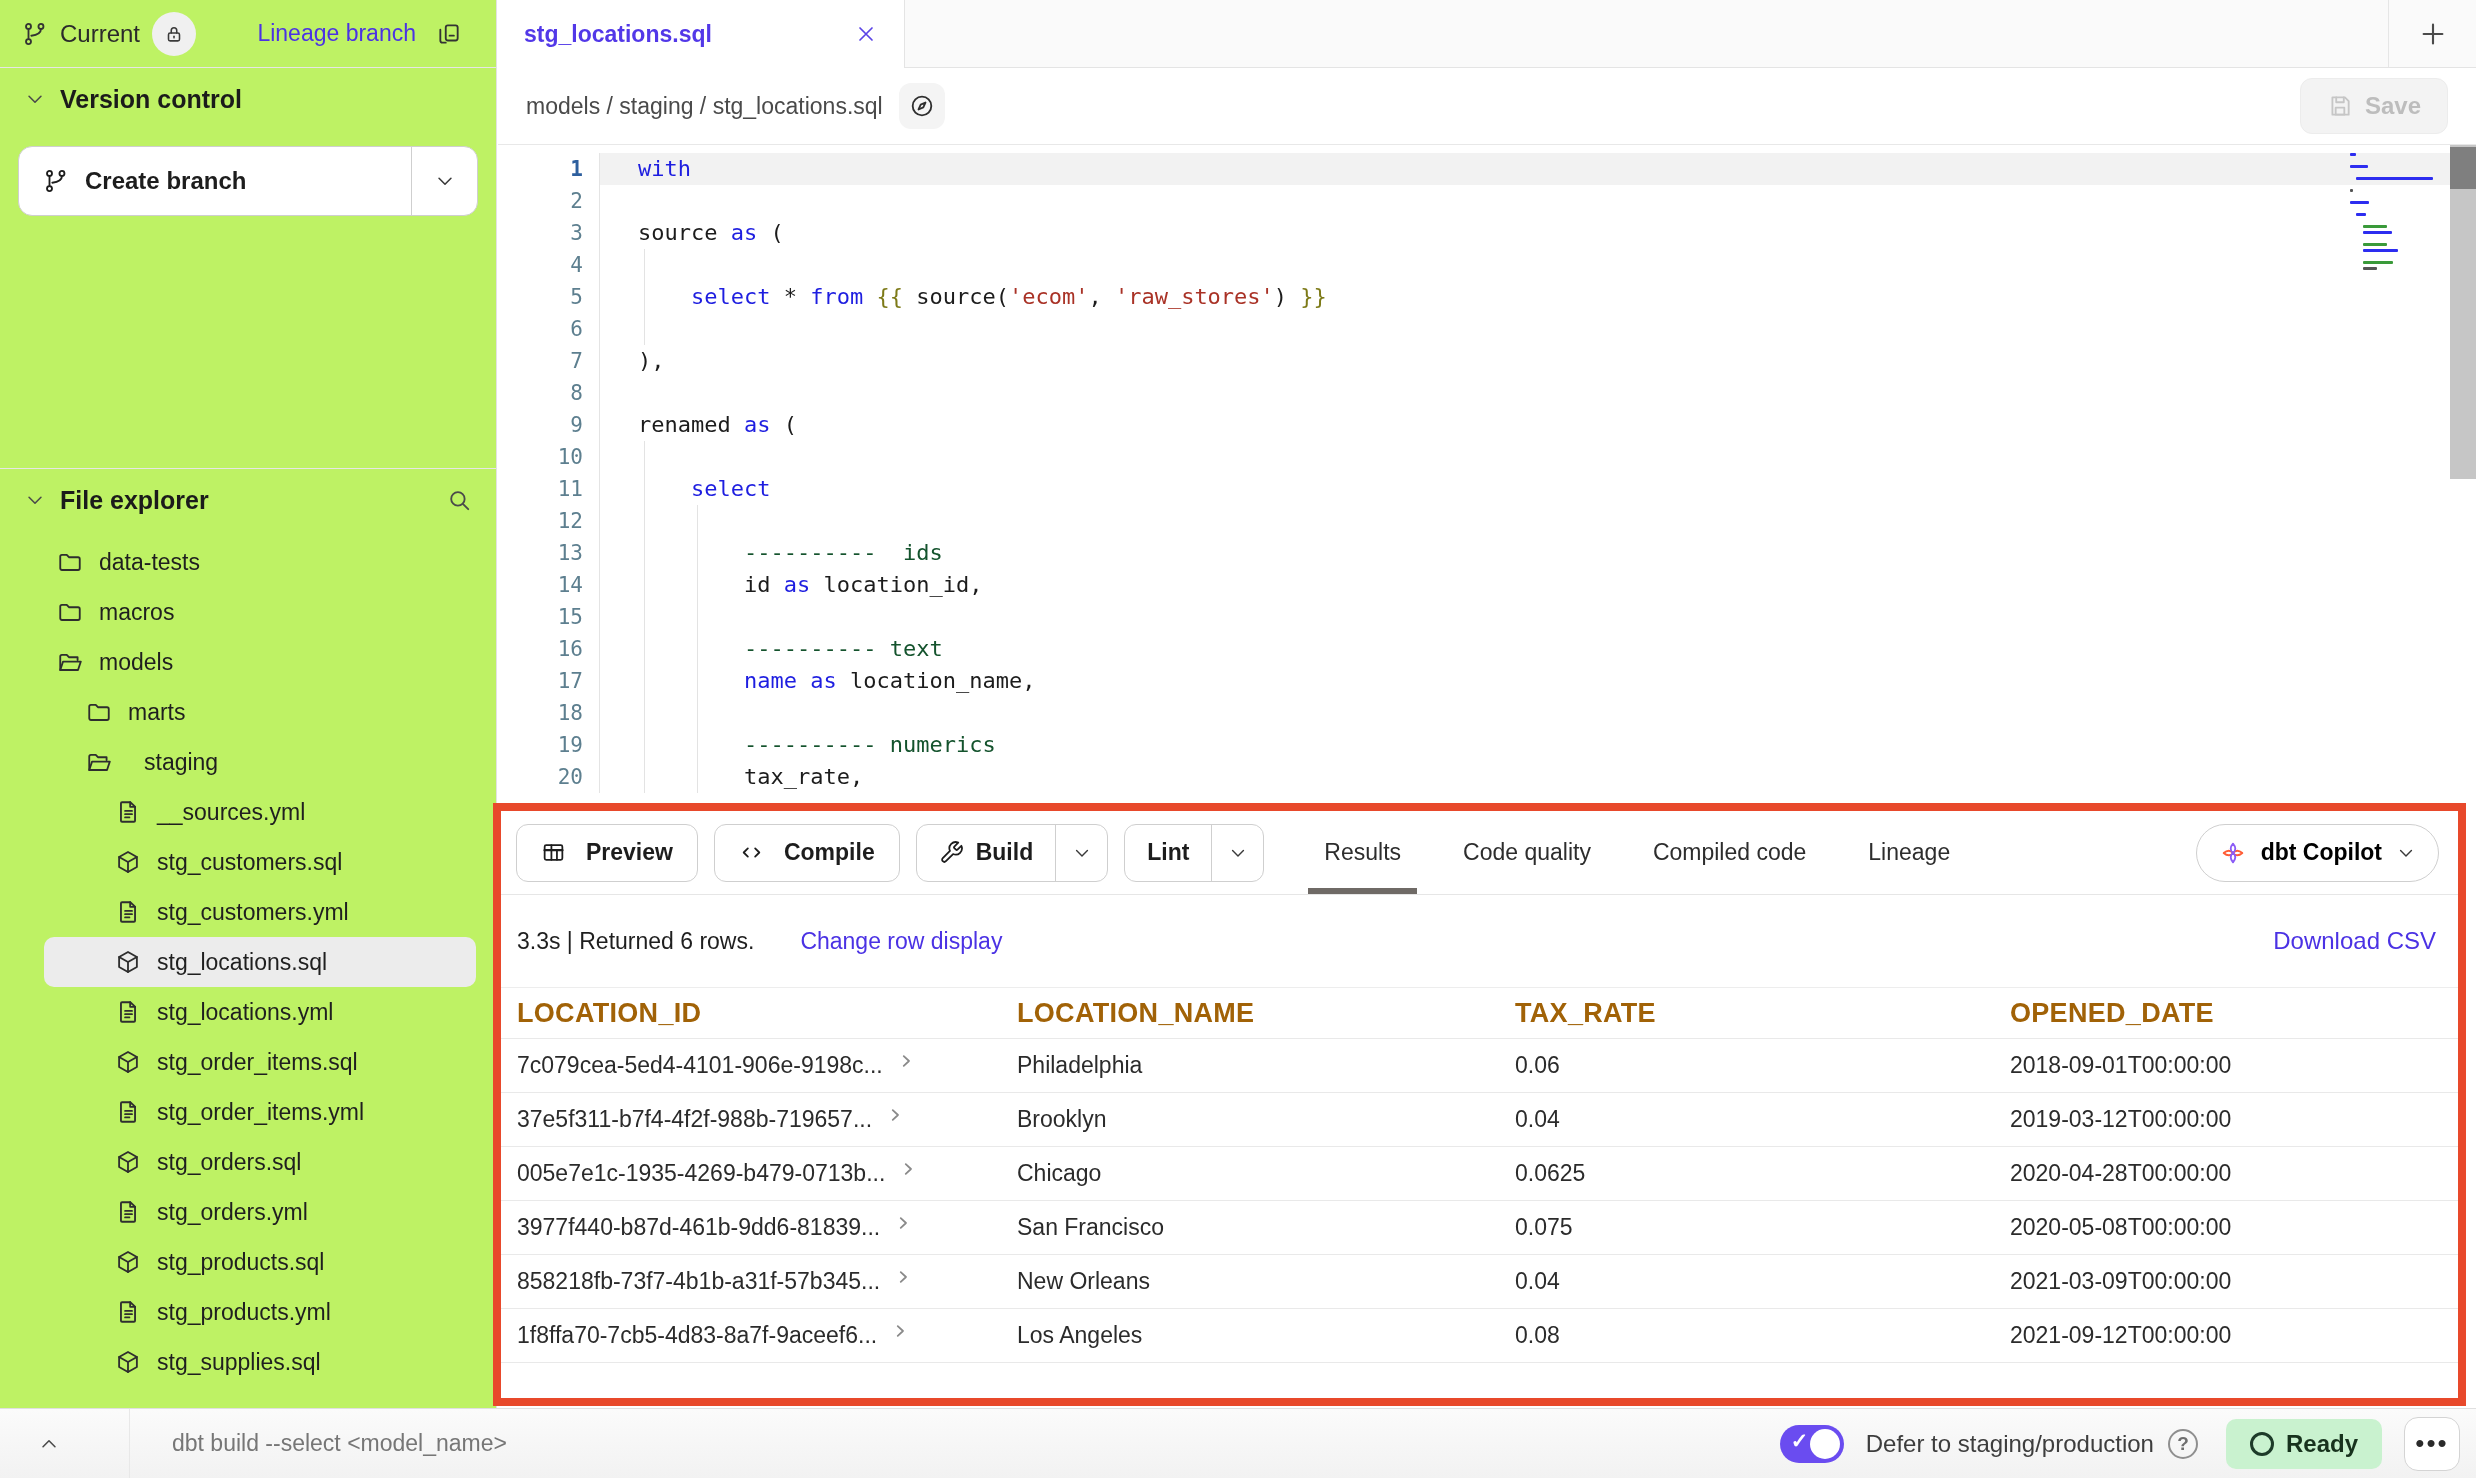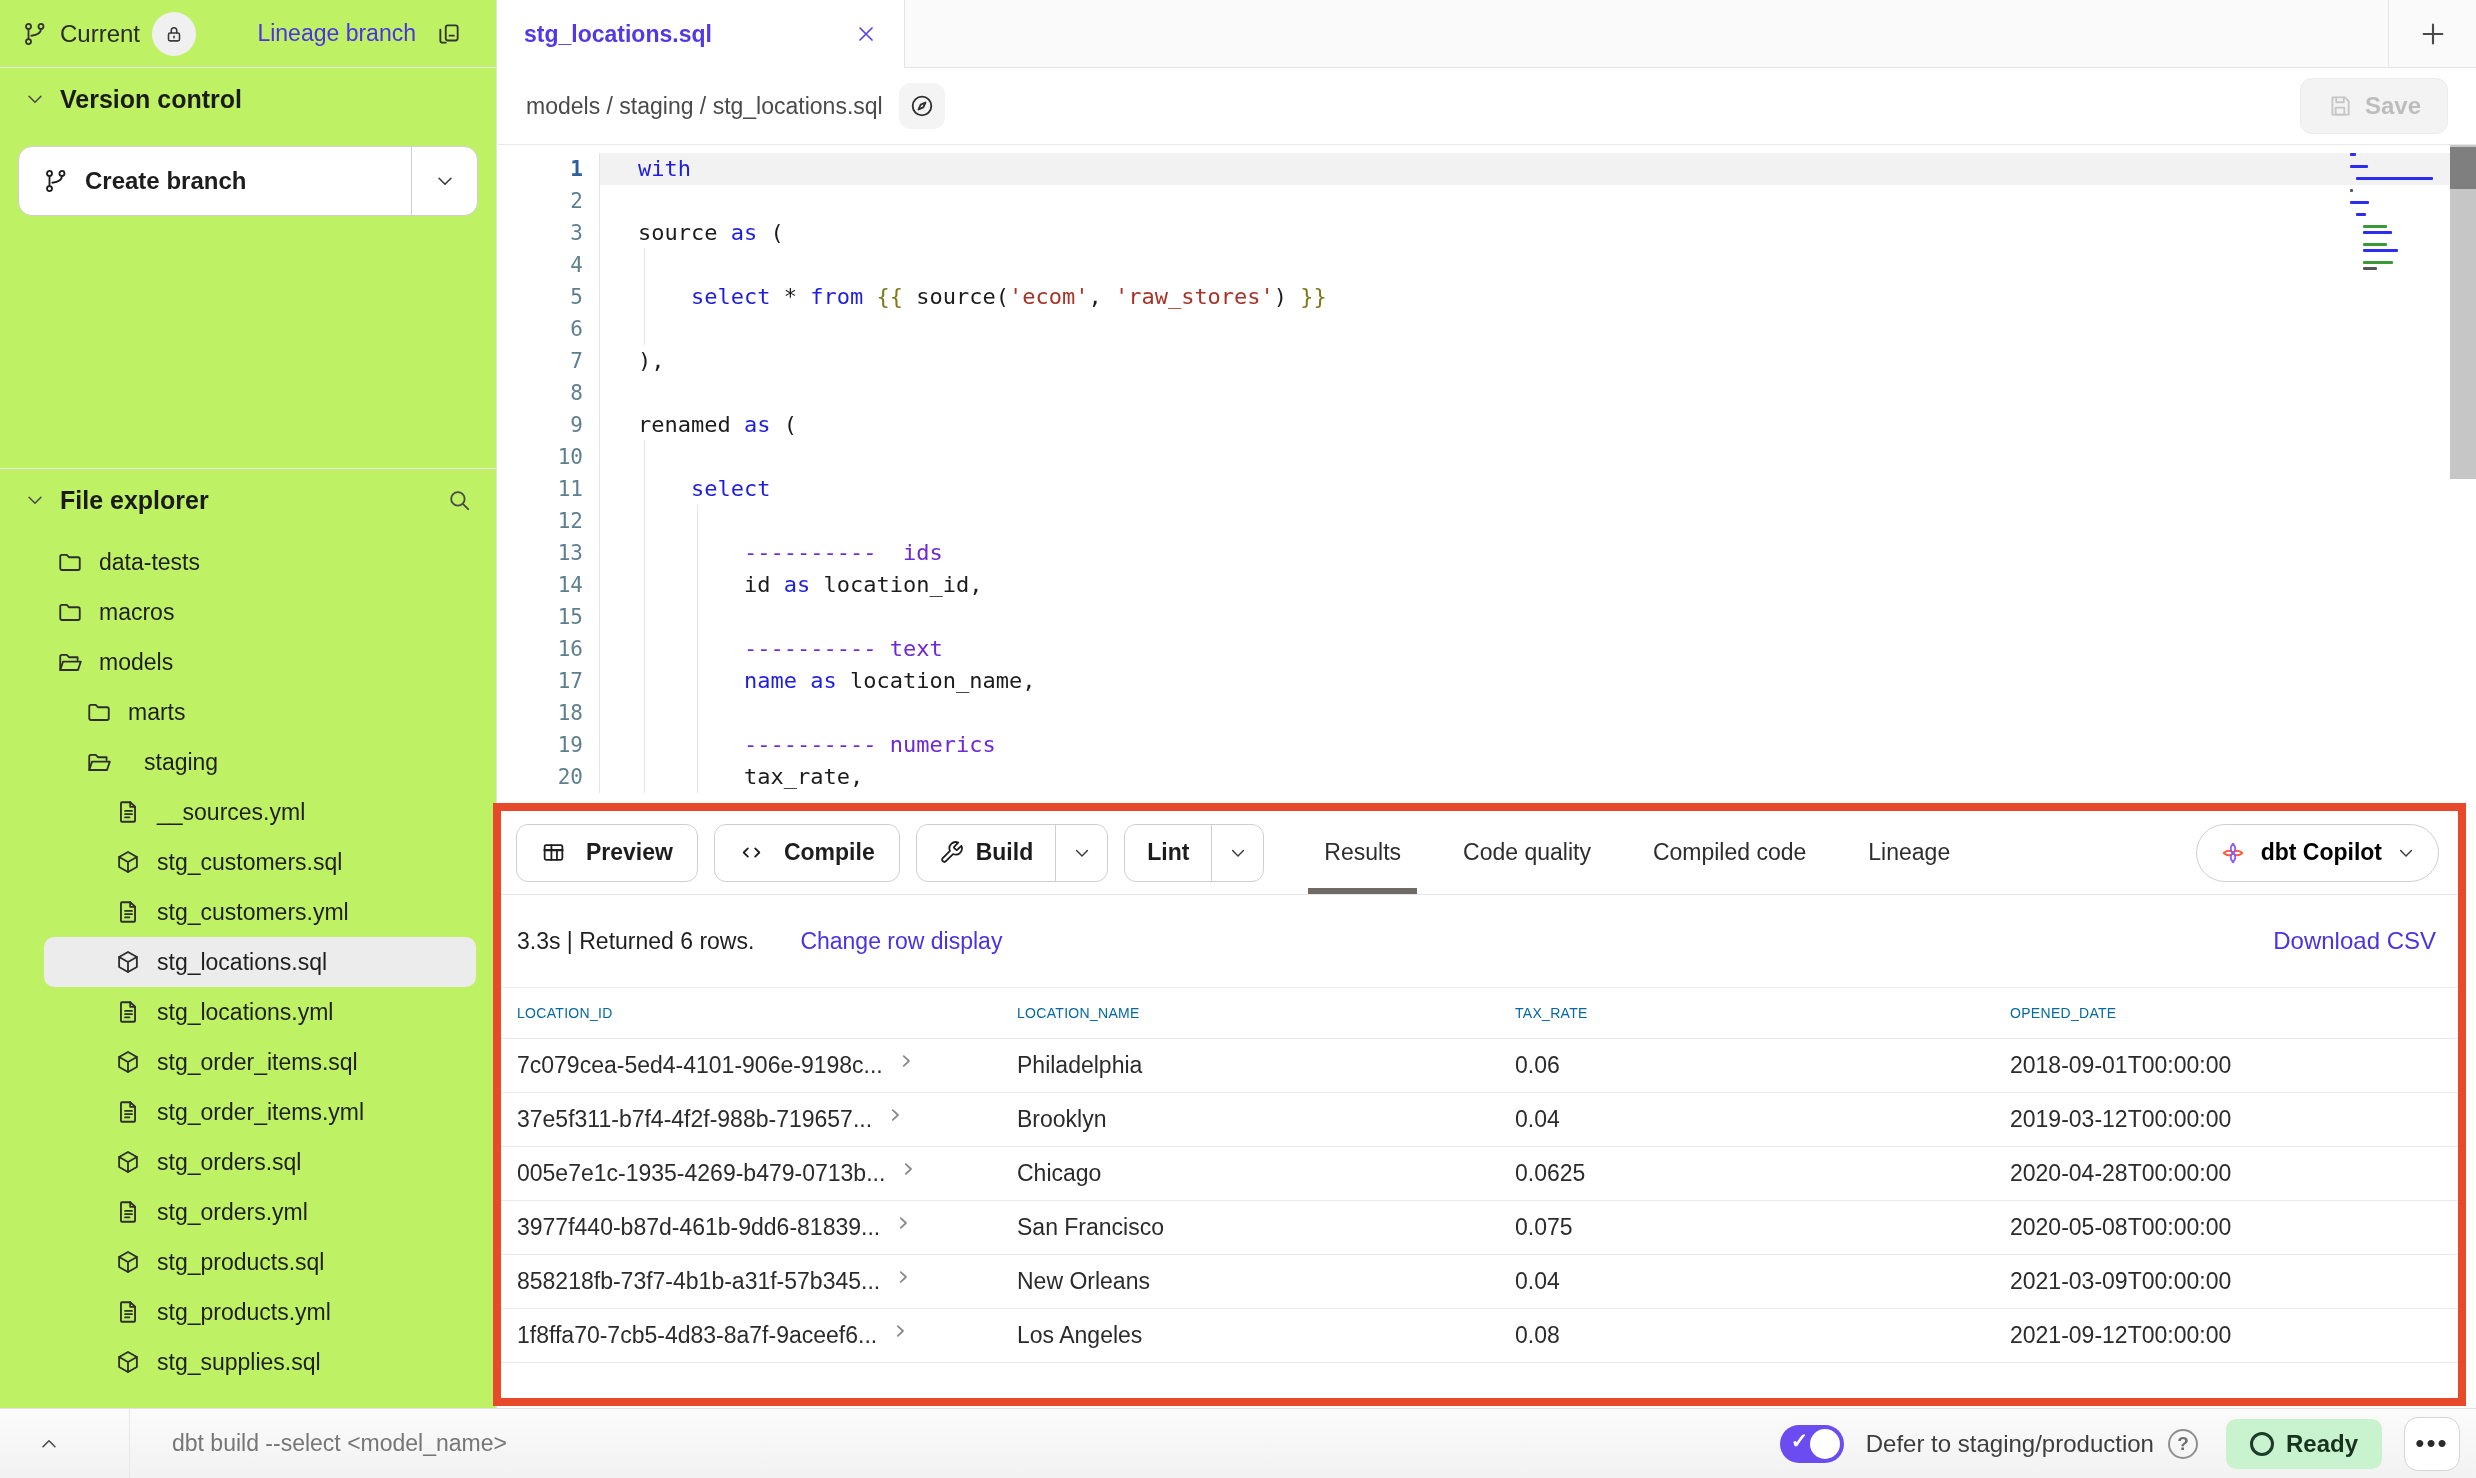--- a/index.html
+++ b/index.html
@@ -77,21 +77,21 @@
   
   .editor { position:relative; height:658px; background:#fff; overflow:hidden; }
   .code-lines { padding-top:8px; font-family:"DejaVu Sans Mono", monospace; font-size:22px; }
   .cl { display:flex; height:32px; line-height:32px; }
   .cl .ln { width:102px; text-align:right; padding-right:16px; color:#5d7f8f;
     border-right:1px solid #e4e4e4; flex:none; font-size:21px; }
   .cl.active .ln { color:#2d5f9e; font-weight:700; }
   .cl .code { flex:1; position:relative; padding-left:38px; white-space:pre; color:#1c1c1c; }
   .cl.active .code { background:#f2f2f2; }
   .cl .guide { position:absolute; top:0; bottom:0; width:1px; background:#e3e3e3; }
-  .c-kw { color:#1e1ee0; } .c-str { color:#a93226; } .c-com { color:#6d28d9; }
+  .c-kw { color:#1e1ee0; } .c-str { color:#a93226; } .c-com { color:#14532d; }
   .c-jinja { color:#7d7a18; } .c-pl { color:#1c1c1c; }
 
   .minimap { position:absolute; top:8px; right:34px; width:92px; }
   .mm-line { height:3px; margin-bottom:3px; border-radius:1px; }
   .scrollstrip { position:absolute; top:0; right:0; width:26px; height:334px; background:#c6c6c6; }
   .scrollthumb { position:absolute; top:2px; left:0; width:100%; height:42px; background:#7f7f7f; }
 
   
   .panel { position:absolute; left:-5px; top:803px; width:1973px; height:603px; background:#fff; }
   .annotation { position:absolute; inset:0; border:8px solid #e8492b; pointer-events:none; z-index:6; }
@@ -129,21 +129,21 @@
   .meta-summary { color:#1f1f1f; }
   .meta-link { margin-left:46px; font-size:23px; }
   .meta-row .spacer { flex:1; }
   .dl-link { margin-right:6px; font-size:24px; }
 
   .rtable { flex:1; overflow:hidden; }
   .trow { display:grid; grid-template-columns:500px 498px 495px 1fr; padding:0 16px;
     border-bottom:1px solid #e9e9e9; align-items:center; }
   .trow.head { height:52px; border-top:1px solid #ededed; }
   .trow.body { height:54px; }
-  .th { font-size:14px; color:#0369a1; font-weight:400; letter-spacing:.3px; }
+  .th { font-size:27px; color:#a16207; font-weight:700; letter-spacing:.3px; }
   .td { font-size:23px; color:#2b2b2b; display:flex; align-items:center; }
   .td .expand { width:18px; height:18px; color:#8a8a8a; margin-left:14px; margin-top:-10px;
     cursor:pointer; }
 
   
   .statusbar { position:absolute; left:0; right:0; bottom:0; height:70px;
     background:linear-gradient(#fbfbfb,#f2f2f2); border-top:1px solid #e0e0e0;
     display:flex; align-items:center; }
   .sb-expand { width:130px; height:100%; display:flex; align-items:center; padding-left:38px;
     border-right:1px solid #e8e8e8; color:#4a4a4a; cursor:pointer; }

